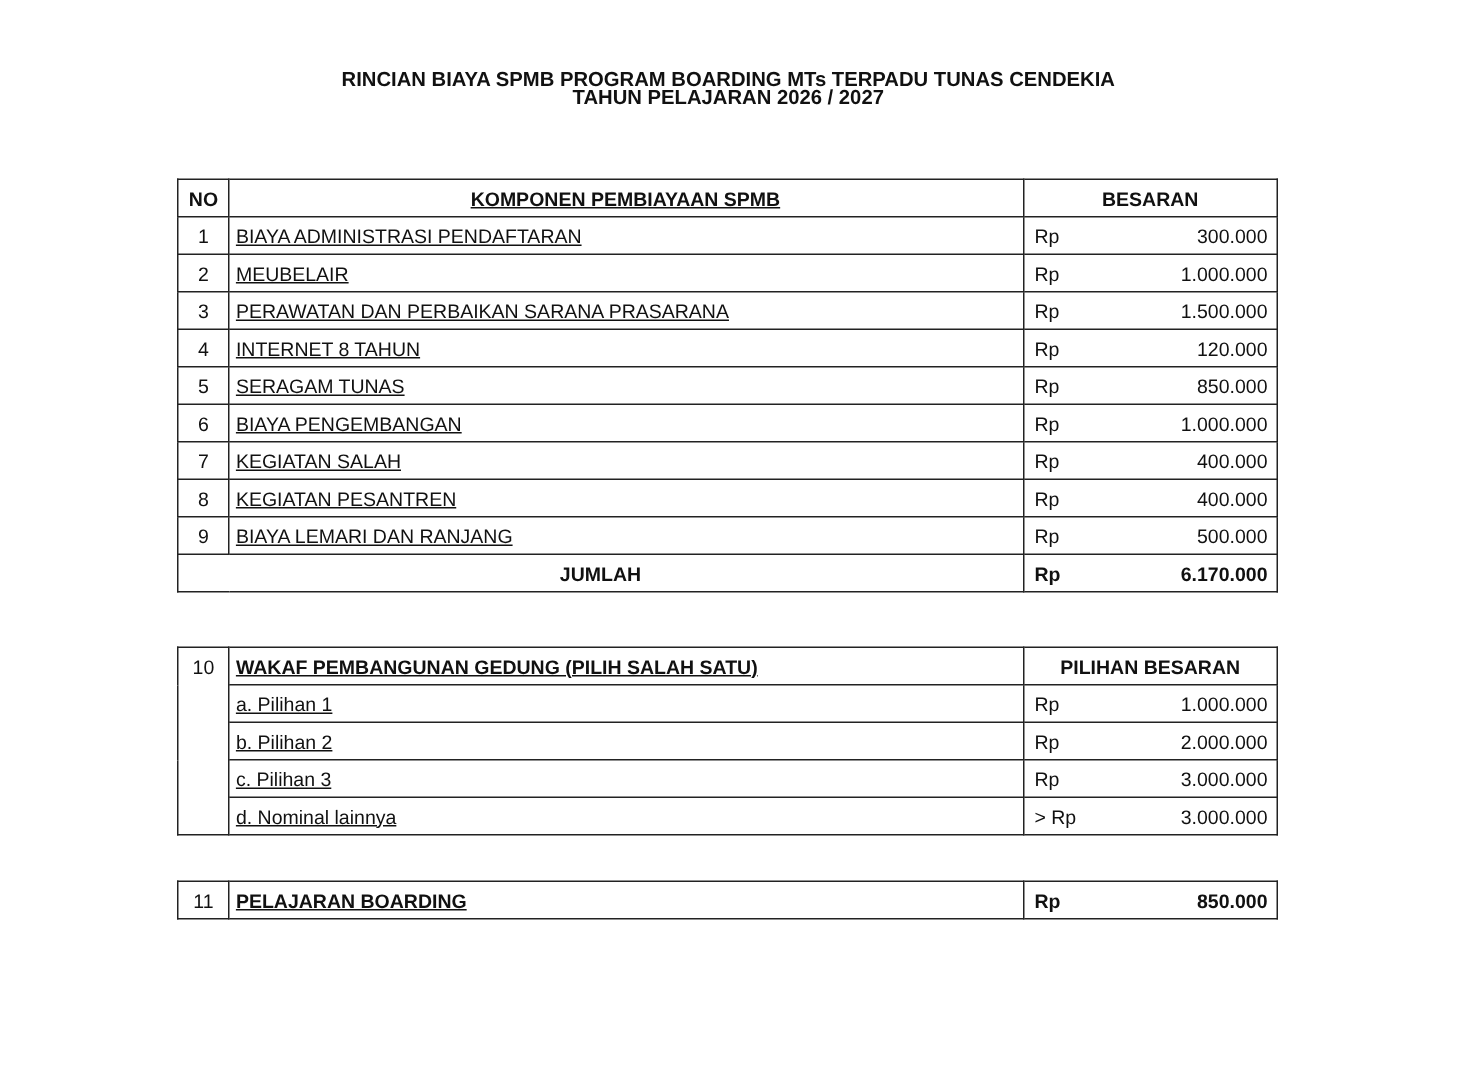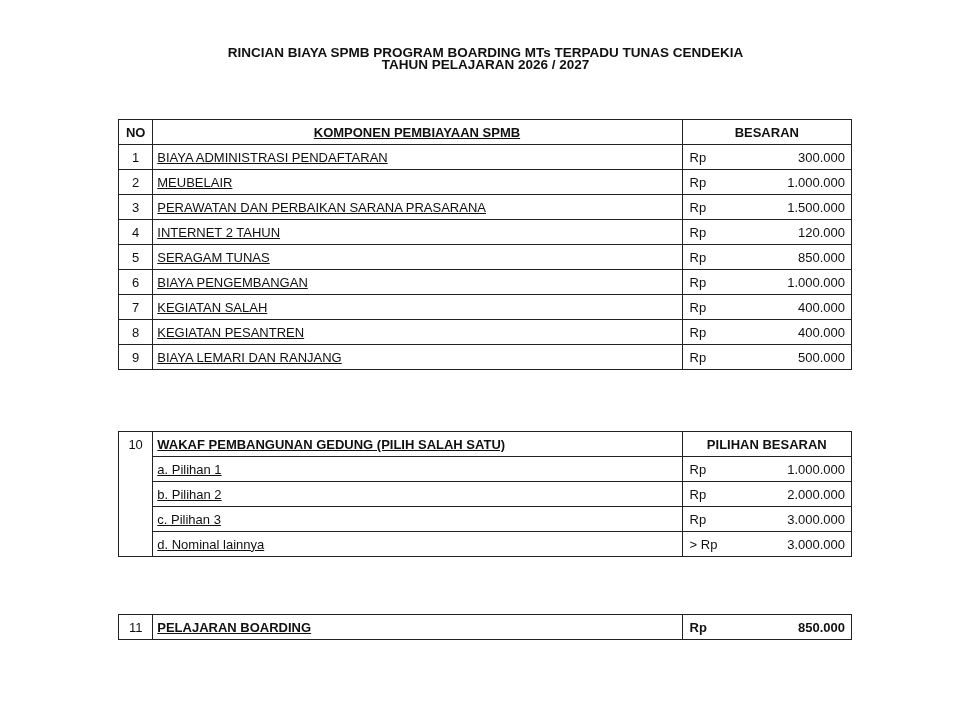--- a/index.html
+++ b/index.html
@@ -28,21 +28,21 @@
     th { font-weight: bold; }
     .c-no { width: 34px; text-align: center; }
     .c-comp { width: 525px; text-align: left; padding-left: 4px; text-decoration: underline; }
     .c-amt { width: 168px; }
     .amt { display: flex; justify-content: space-between; align-items: center; padding: 0 1px 0 2px; }
     .bold { font-weight: bold; }
     .center { text-align: center; }
 
     #t-main { top: 119px; }
     #t-wakaf { top: 431px; }
-    #t-boarding { top: 614px; }
+    #t-boarding { top: 587px; }
   </style>
 </head>
 <body>
 
 <div class="title t1">RINCIAN BIAYA SPMB PROGRAM BOARDING MTs TERPADU TUNAS CENDEKIA</div>
 <div class="title t2">TAHUN PELAJARAN 2026 / 2027</div>
 
 <table id="t-main">
   <tbody>
       <tr>
@@ -75,21 +75,21 @@
     <td class="c-comp">PERAWATAN DAN PERBAIKAN SARANA PRASARANA</td>
     <td class="c-amt">
           <div class="amt">
             <span>Rp</span>
             <span>1.500.000</span>
           </div>
         </td>
   </tr>
   <tr>
     <td class="c-no">4</td>
-    <td class="c-comp">INTERNET 2 TAHUN</td>
+    <td class="c-comp">INTERNET 8 TAHUN</td>
     <td class="c-amt">
           <div class="amt">
             <span>Rp</span>
             <span>120.000</span>
           </div>
         </td>
   </tr>
   <tr>
     <td class="c-no">5</td>
     <td class="c-comp">SERAGAM TUNAS</td>
@@ -130,20 +130,29 @@
           </div>
         </td>
   </tr>
   <tr>
     <td class="c-no">9</td>
     <td class="c-comp">BIAYA LEMARI DAN RANJANG</td>
     <td class="c-amt">
           <div class="amt">
             <span>Rp</span>
             <span>500.000</span>
+          </div>
+        </td>
+  </tr>
+  <tr>
+    <td colspan="2" class="center bold">JUMLAH</td>
+    <td class="c-amt bold">
+          <div class="amt">
+            <span>Rp</span>
+            <span>6.170.000</span>
           </div>
         </td>
   </tr>
 </tbody>
   </table>
 
 <table id="t-wakaf">
   <tbody>
       <tr>
     <td class="c-no" rowspan="5" style="vertical-align:top; padding-top:5px;">10</td>

